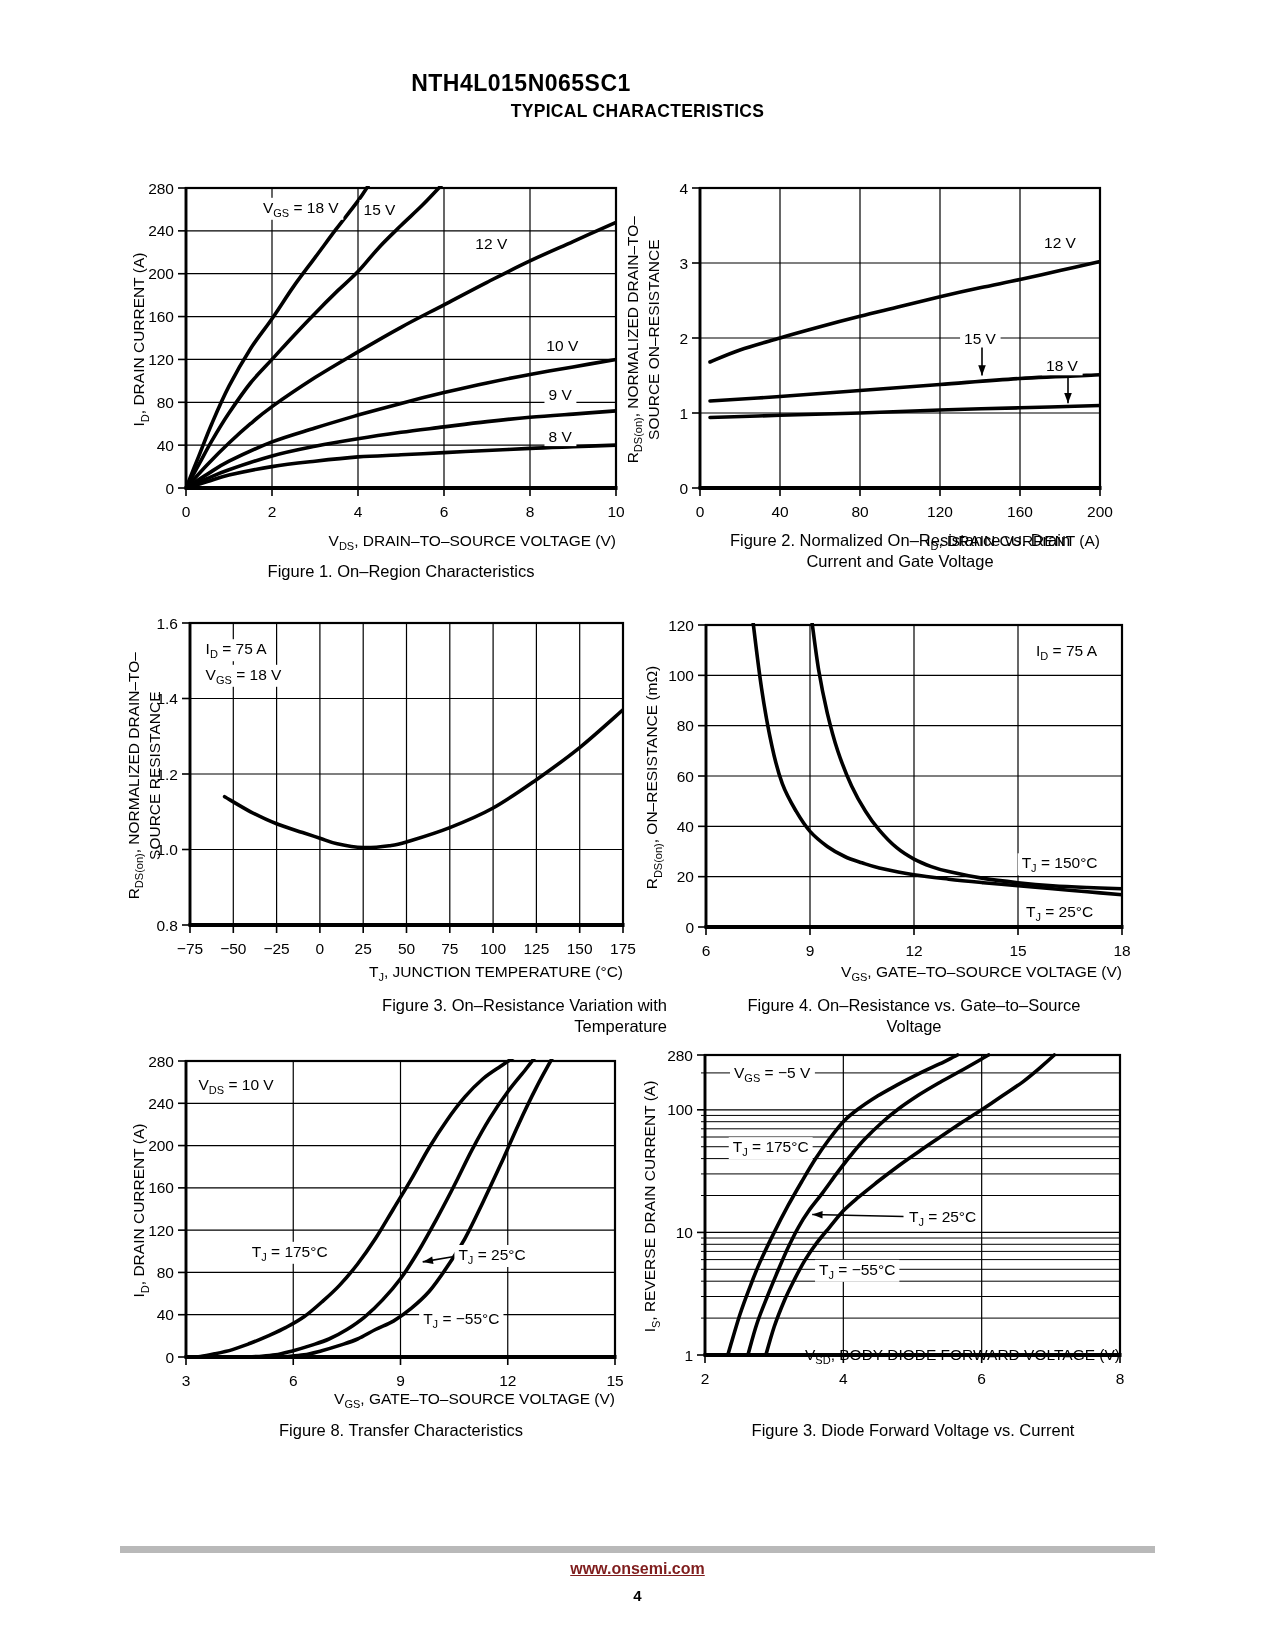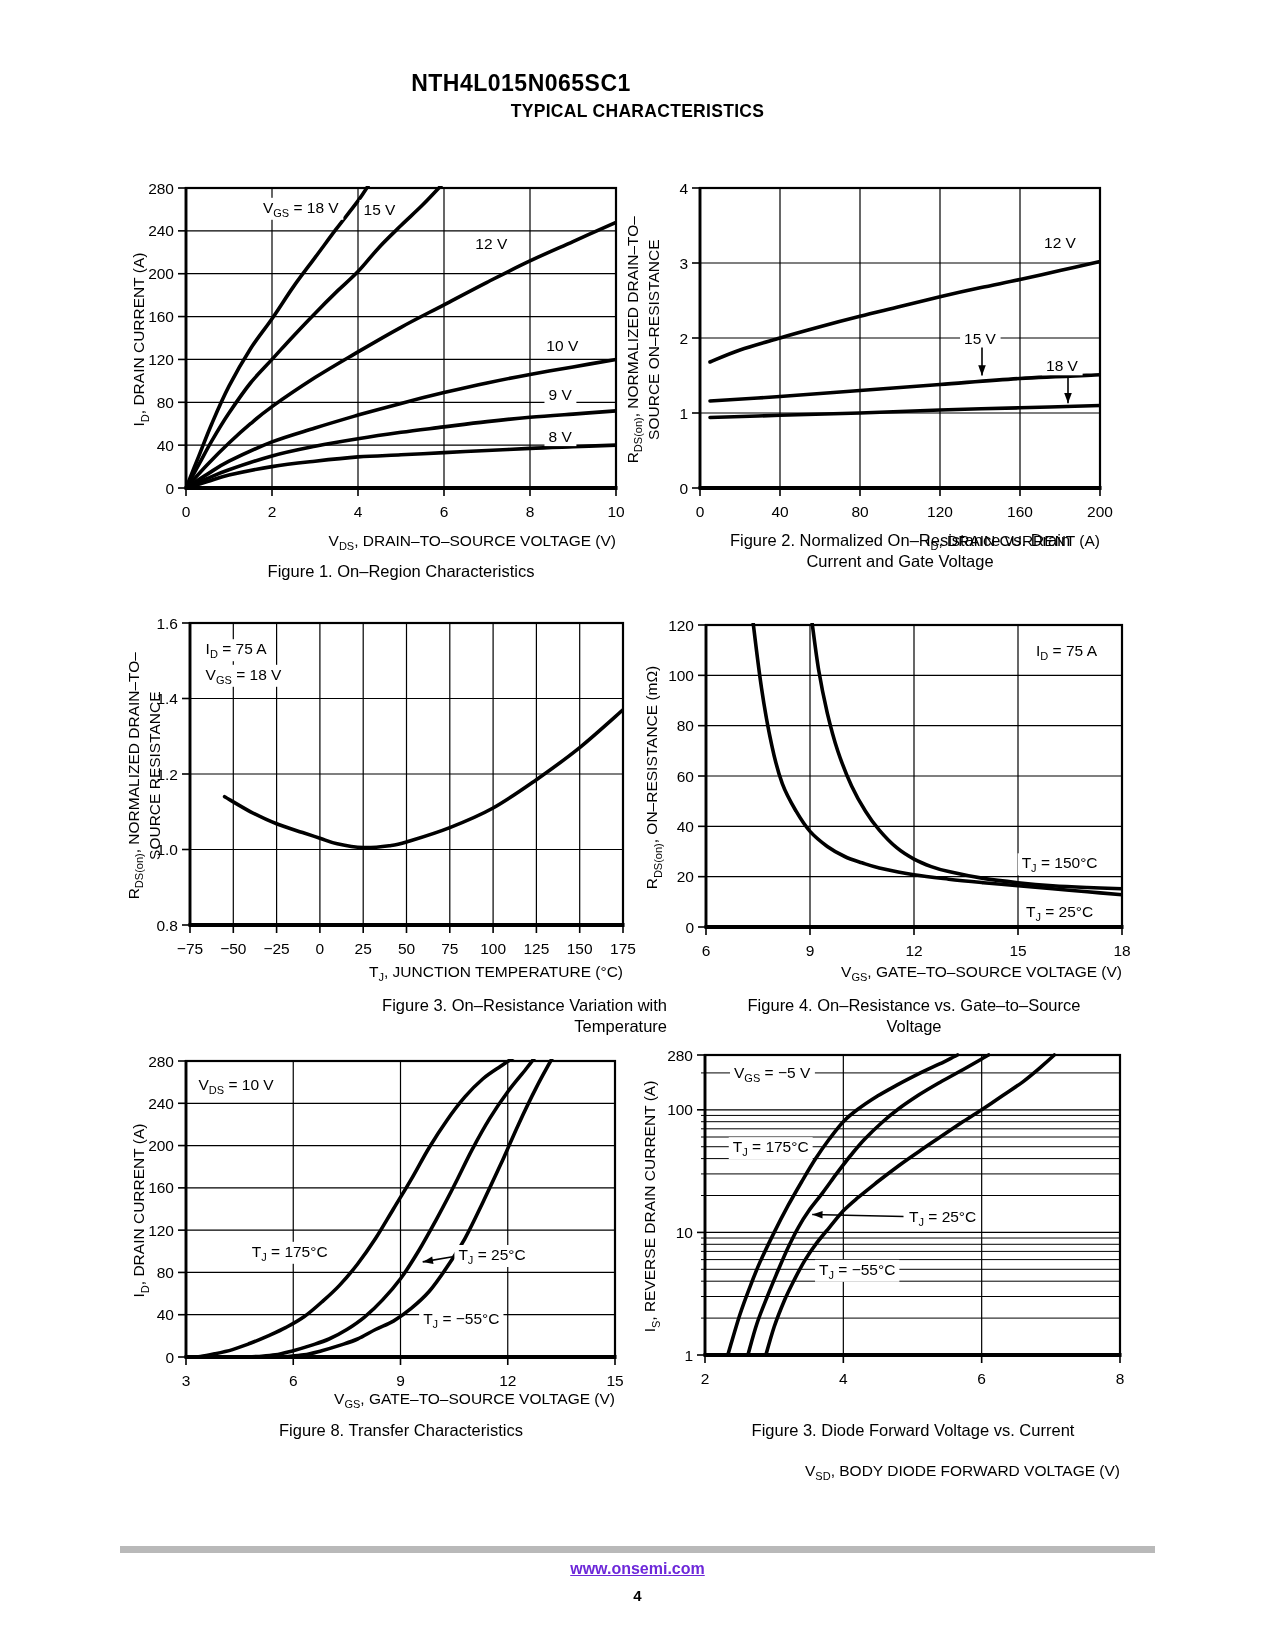--- a/index.html
+++ b/index.html
@@ -395,18 +395,18 @@
     <line x1="56" y1="152.50519267645444" x2="60" y2="152.50519267645444" stroke="#000" stroke-width="1"></line>
     <line x1="56" y1="130.91795677255593" x2="60" y2="130.91795677255593" stroke="#000" stroke-width="1"></line>
     <line x1="56" y1="115.60156914967237" x2="60" y2="115.60156914967237" stroke="#000" stroke-width="1"></line>
     <line x1="56" y1="103.72125593325501" x2="60" y2="103.72125593325501" stroke="#000" stroke-width="1"></line>
     <line x1="56" y1="94.01433324577386" x2="60" y2="94.01433324577386" stroke="#000" stroke-width="1"></line>
     <line x1="56" y1="85.80724705356411" x2="60" y2="85.80724705356411" stroke="#000" stroke-width="1"></line>
     <line x1="56" y1="78.69794562289036" x2="60" y2="78.69794562289036" stroke="#000" stroke-width="1"></line>
     <line x1="56" y1="72.42709734187537" x2="60" y2="72.42709734187537" stroke="#000" stroke-width="1"></line>
     <line x1="56" y1="29.914008879690925" x2="60" y2="29.914008879690925" stroke="#000" stroke-width="1"></line>
   </svg>
-<div class="xlabel" style="left:705px;top:1462px;width:415px;">V<sub>SD</sub>, BODY DIODE FORWARD VOLTAGE (V)</div>
+<div class="xlabel" style="left:705px;top:1346px;width:415px;">V<sub>SD</sub>, BODY DIODE FORWARD VOLTAGE (V)</div>
 <div class="caption" style="left:653px;top:1420px;width:520px;">Figure 3. Diode Forward Voltage vs. Current</div>
 
 <div class="footer-bar"></div>
-<div class="footer-link"><a style="color: #6d28d9;">www.onsemi.com</a></div>
+<div class="footer-link"><a style="color: #7f1d1d;">www.onsemi.com</a></div>
 <div class="page-number">4</div>
 
 </body></html>

